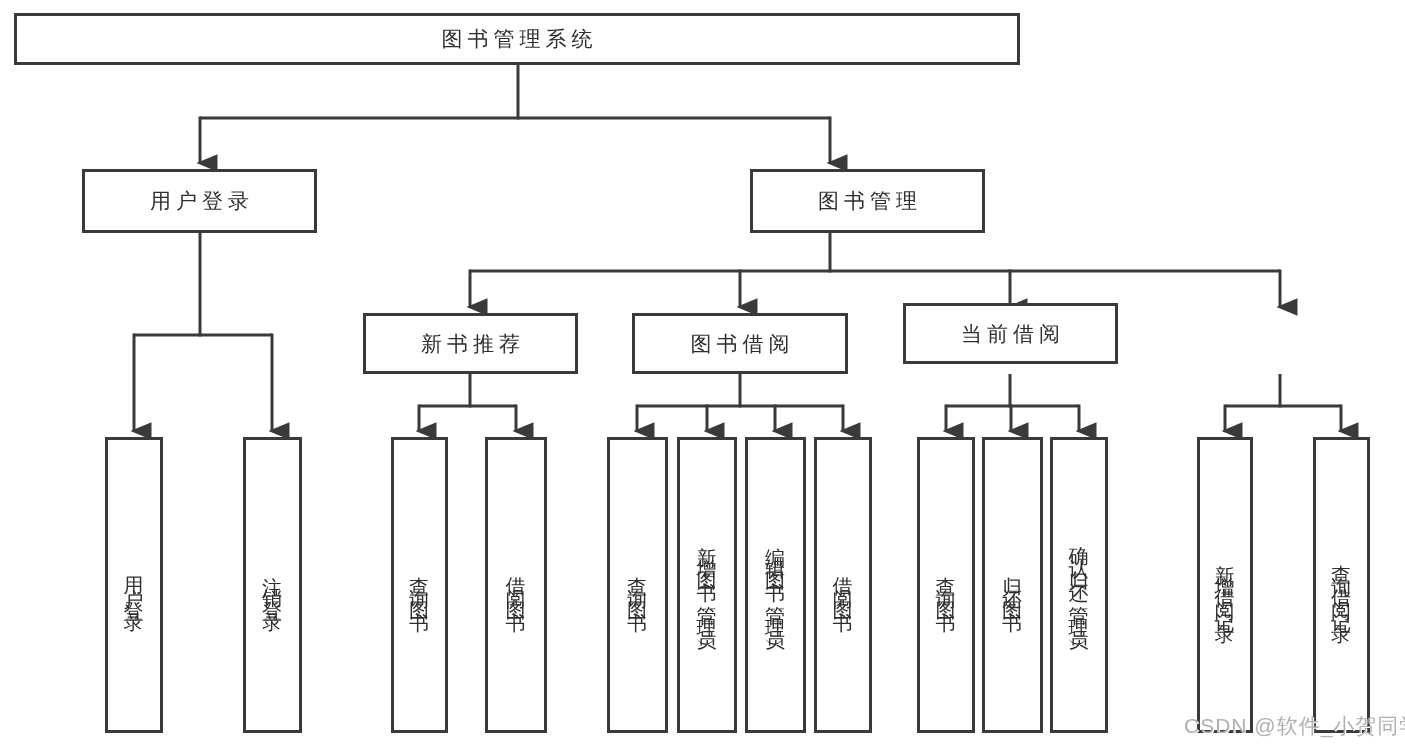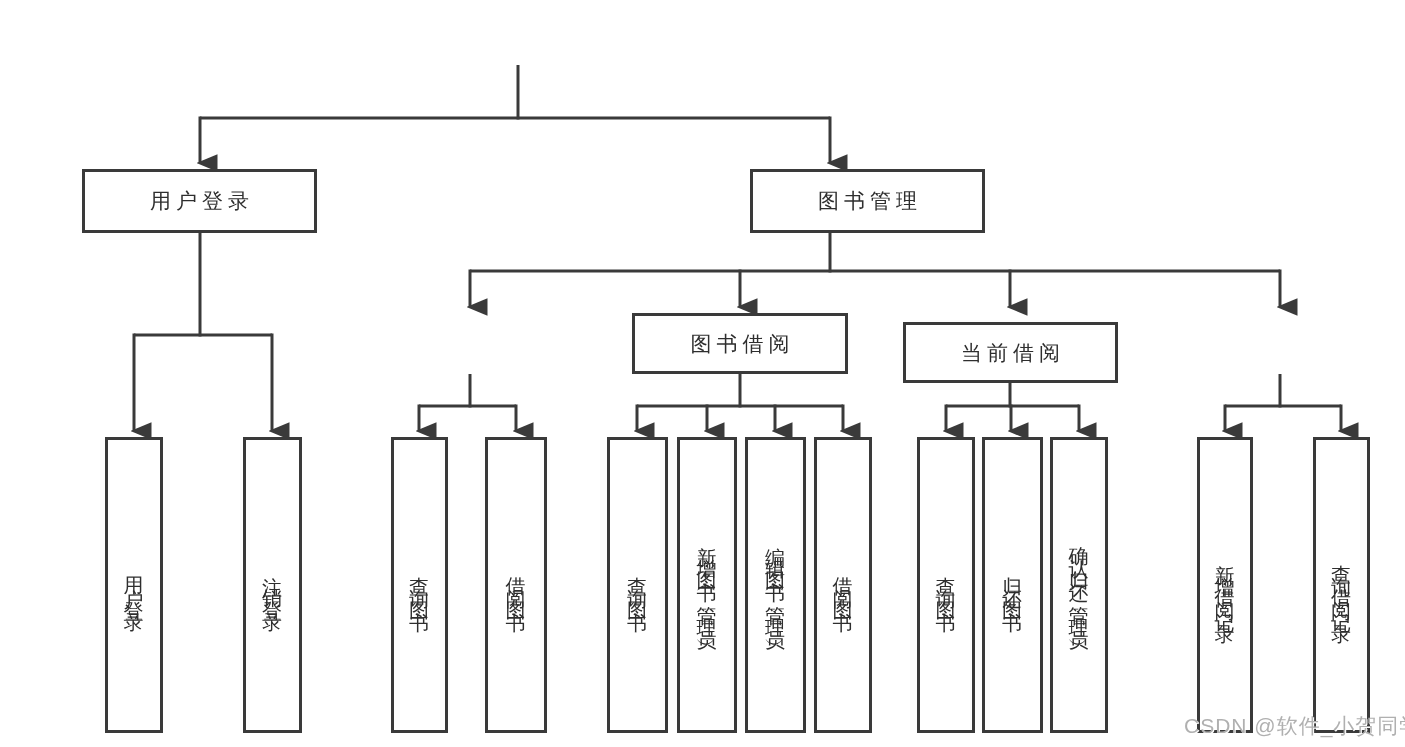--- a/index.html
+++ b/index.html
@@ -74,26 +74,28 @@
       <line x1="1011" y1="404.5" x2="1011" y2="431" marker-end="url(#arrow)"></line>
       <line x1="1079" y1="404.5" x2="1079" y2="431" marker-end="url(#arrow)"></line>
 
       <line x1="1280" y1="374" x2="1280" y2="407.5"></line>
       <line x1="1225" y1="406" x2="1341" y2="406"></line>
       <line x1="1225" y1="404.5" x2="1225" y2="431" marker-end="url(#arrow)"></line>
       <line x1="1341" y1="404.5" x2="1341" y2="431" marker-end="url(#arrow)"></line>
     </g>
   </svg>
 
+  <div class="node h-node" style="left:14px;top:13px;width:1006px;height:52px;">图书管理系统</div>
 
   <div class="node h-node" style="left:82px;top:169px;width:235px;height:64px;">用户登录</div>
   <div class="node h-node" style="left:750px;top:169px;width:235px;height:64px;">图书管理</div>
 
+  <div class="node h-node" style="left:363px;top:313px;width:215px;height:61px;">新书推荐</div>
   <div class="node h-node" style="left:632px;top:313px;width:216px;height:61px;">图书借阅</div>
-  <div class="node h-node" style="left:903px;top:322px;width:215px;height:61px;">当前借阅</div>
+  <div class="node h-node" style="left:903px;top:303px;width:215px;height:61px;">当前借阅</div>
 
   <div class="node v-node" style="left:105px;top:437px;width:58px;height:296px;">用户登录</div>
   <div class="node v-node" style="left:243px;top:437px;width:59px;height:296px;">注销登录</div>
 
   <div class="node v-node" style="left:391px;top:437px;width:57px;height:296px;">查询图书</div>
   <div class="node v-node" style="left:485px;top:437px;width:62px;height:296px;">借阅图书</div>
 
   <div class="node v-node" style="left:607px;top:437px;width:61px;height:296px;">查询图书</div>
   <div class="node v-node" style="left:677px;top:437px;width:60px;height:296px;">新增图书（管理员）</div>
   <div class="node v-node" style="left:745px;top:437px;width:61px;height:296px;">编辑图书（管理员）</div>

